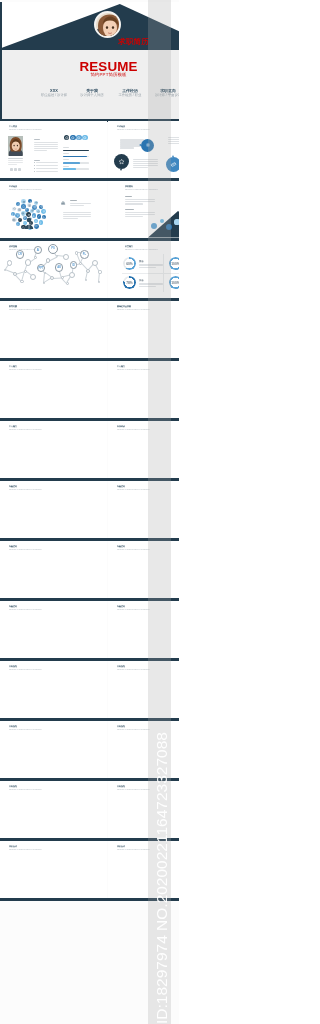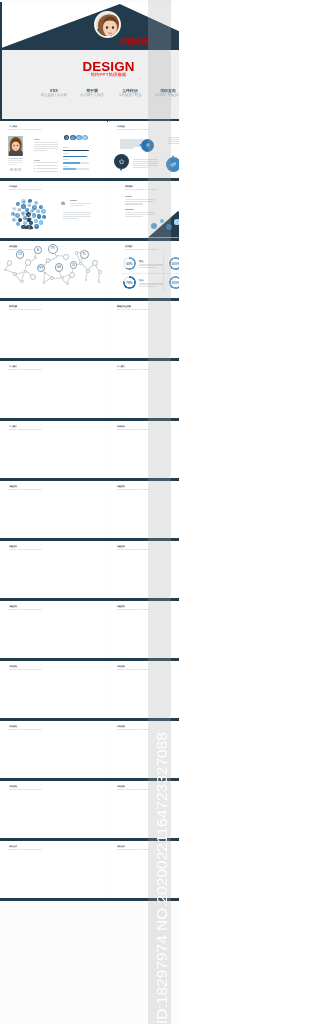--- a/index.html
+++ b/index.html
@@ -58,21 +58,21 @@
         <path d="M2 13c0-7.5 5-11.5 11.5-11.5S26 5.5 26 13c0 6-3 10-3 10H5s-3-4-3-10z" fill="#8b5a38"></path>
         <ellipse cx="14" cy="15" rx="7" ry="8.8" fill="#f3d0b6"></ellipse>
         <path d="M6.5 11.5C7.5 5.5 11 3.5 14 3.5s8.5 2.5 8.5 9c-2-3.5-5-5-8.5-5s-6 1.5-8 4z" fill="#6a4222"></path>
         <ellipse cx="11" cy="14.6" rx="1.15" ry="1.4" fill="#46301f"></ellipse>
         <ellipse cx="17" cy="14.6" rx="1.15" ry="1.4" fill="#46301f"></ellipse>
         <path d="M12.1 19.8c1.2.85 2.6.85 3.8 0" stroke="#c4786a" stroke-width=".9" fill="none"></path>
       </g>
           </svg>
         </div>
   <div class="t1">求职简历</div>
-  <div class="t2">DESIGN</div>
+  <div class="t2">RESUME</div>
   <div class="t3">简约PPT简历模板</div>
   <div class="mrow">
     <div class="mcell">
       <b>XXX</b>
       <i>职位描述 / 设计师</i>
     </div>
     <div class="mcell">
       <b>关于我</b>
       <i>设计师个人简历</i>
     </div>

